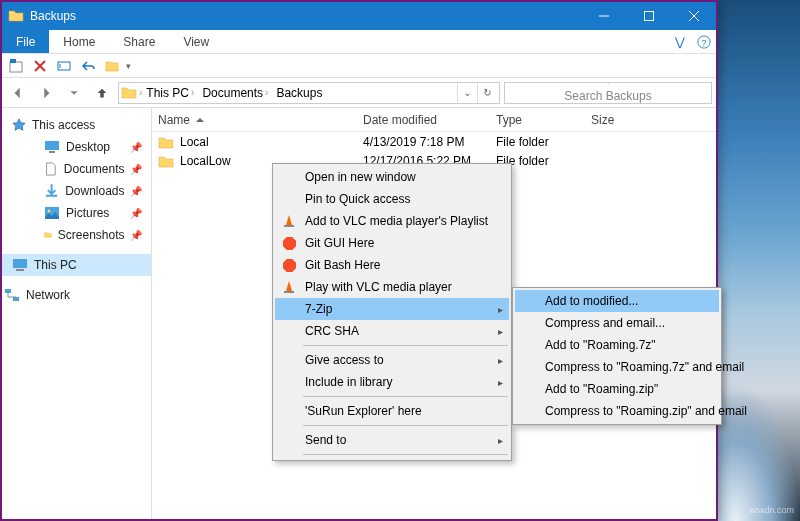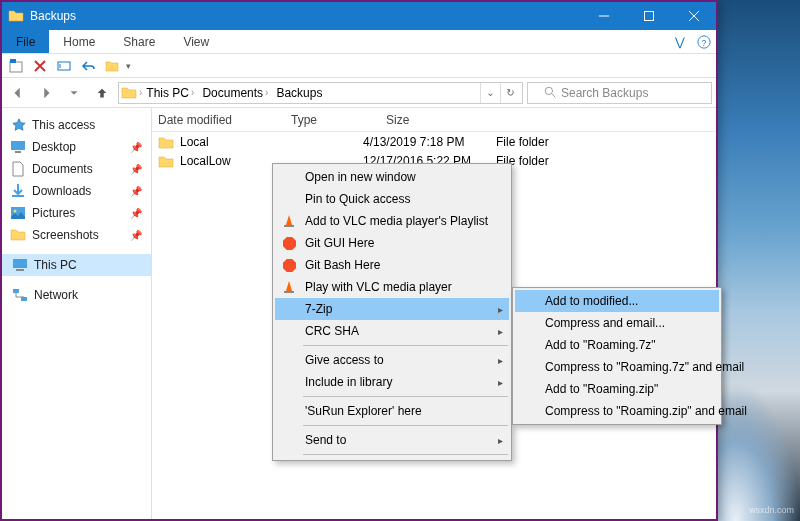--- a/index.html
+++ b/index.html
@@ -13,48 +13,48 @@
 .explorer { position: absolute; left: 0; top: 0; width: 718px; height: 521px; background: #fff; border: 2px solid #701a75; display: flex; flex-direction: column; box-shadow: 2px 2px 10px rgba(0,0,0,0.3); }
 
 .titlebar { background: #1979ca; height: 28px; display: flex; align-items: center; color: #fff; font-size: 12px; }
 .titlebar .folder-ico { width:16px; height:16px; margin: 0 6px; }
 .titlebar .title { flex: 1; }
 .win-btns { display: flex; height: 100%; }
 .win-btn { width: 45px; display: flex; align-items:center; justify-content:center; }
 .win-btn svg { width:10px; height:10px; stroke:#fff; stroke-width:1; fill:none; }
 
 .ribbon-tabs { height: 24px; display: flex; align-items:center; border-bottom:1px solid #e0e0e0; font-size:12px; position:relative; }
-.file-tab { background:#1979ca; color:#0f172a; padding:0 14px; height:100%; display:flex; align-items:center; }
+.file-tab { background:#1979ca; color:#ffffff; padding:0 14px; height:100%; display:flex; align-items:center; }
 .ribbon-tab { padding:0 14px; color:#444; height:100%; display:flex; align-items:center; }
 .ribbon-expand { margin-left:auto; width:24px; display:flex; align-items:center; justify-content:center; color:#1979ca; font-size:12px; }
 .help-icon { width:24px; display:flex; align-items:center; justify-content:center; color:#1979ca; }
 .help-icon svg { width:14px; height:14px; }
 
 .qat { height: 24px; display:flex; align-items:center; padding:0 4px; gap:4px; border-bottom:1px solid #e0e0e0; }
 .qat-btn { width:20px; height:20px; display:flex; align-items:center; justify-content:center; }
 .qat-drop { color:#666; font-size:9px; }
 
 .addrbar { height:30px; display:flex; align-items:center; padding:2px 4px; gap:4px; border-bottom:1px solid #e0e0e0; }
 .nav-btn { width:24px; height:24px; display:flex; align-items:center; justify-content:center; border-radius:2px; }
 .nav-btn svg { width:14px; height:14px; fill:#808080; }
 .nav-btn.enabled svg { fill:#505050; }
 .breadcrumb { flex:1; height:22px; border:1px solid #ccc; display:flex; align-items:center; font-size:12px; padding:0 2px; }
 .crumb { padding:0 4px; display:flex; align-items:center; height:100%; gap:2px; }
 .crumb-sep { color:#999; font-size:10px; }
 .breadcrumb .folder-ico { width:16px; height:16px; margin-right:2px; }
 .bc-btns { display:flex; margin-left:auto; }
 .bc-btn { width:20px; display:flex; align-items:center; justify-content:center; color:#666; font-size:10px; border-left:1px solid #ddd; height:20px; }
-.searchbox { width:185px; height:22px; border:1px solid #ccc; display:flex; align-items:center; padding:0 16px; gap:4px; font-size:12px; color:#888; }
+.searchbox { width:208px; height:22px; border:1px solid #ccc; display:flex; align-items:center; padding:0 16px; gap:4px; font-size:12px; color:#888;flex-direction:column; }
 .searchbox svg { width:13px; height:13px; fill:#888; }
 
 .body { flex:1; display:flex; overflow:hidden; }
 .navpane { width:150px; border-right:1px solid #e0e0e0; padding-top:6px; font-size:12px; color:#222; }
 .nav-group { margin-bottom:8px; }
 .nav-head, .nav-item { display:flex; align-items:center; height:22px; gap:6px; padding-left:10px; }
-.nav-item { padding-left:8px; }
+.nav-item { padding-left:42px; }
 .nav-item.selected { background:#cce8ff; }
 .pin { margin-left:auto; margin-right:8px; color:#888; font-size:10px; }
 .star { width:14px; height:14px; }
 .ico { width:16px; height:16px; }
 
 .content { flex:1; display:flex; flex-direction:column; }
 .cols { height:24px; display:flex; align-items:center; border-bottom:1px solid #e8e8e8; font-size:12px; color:#444; }
 .cols div { padding:0 6px; }
 .col-name { width:205px; display:flex; align-items:center; }
 .col-name::after { content:""; margin-left:6px; border:4px solid transparent; border-bottom-color:#666; transform:translateY(-2px); }
@@ -263,33 +263,34 @@
       <div class="nav-group">
         <div class="nav-head nav-item selected" style="padding-left:10px">
             <svg class="ico" viewBox="0 0 16 16">
               <rect x="1" y="2" width="14" height="9" fill="#4aa3e0"></rect>
               <rect x="4" y="12" width="8" height="2" fill="#888"></rect>
             </svg>
             <span>This PC</span>
           </div>
       </div>
       <div class="nav-group">
-        <div class="nav-head" style="padding-left:10px">
+        <div class="nav-head" style="padding-left:2px">
             <svg class="ico" viewBox="0 0 16 16">
               <rect x="1" y="2" width="6" height="4" fill="#4aa3e0"></rect>
               <rect x="9" y="10" width="6" height="4" fill="#4aa3e0"></rect>
               <path d="M4 6v4h8V10" fill="none" stroke="#888"></path>
             </svg>
             <span>Network</span>
           </div>
       </div>
     </div>
 
     <div class="content">
       <div class="cols">
+        <div class="col-name">Name</div>
         <div class="col-date">Date modified</div>
         <div class="col-type">Type</div>
         <div class="col-size">Size</div>
       </div>
       <div class="rows">
         <div class="row">
           <div class="cell-name">
               <svg class="folder-ico">
                 <path class="folder-svg" d="M1 3h5l2 2h7v8H1z"></path>
               </svg>

